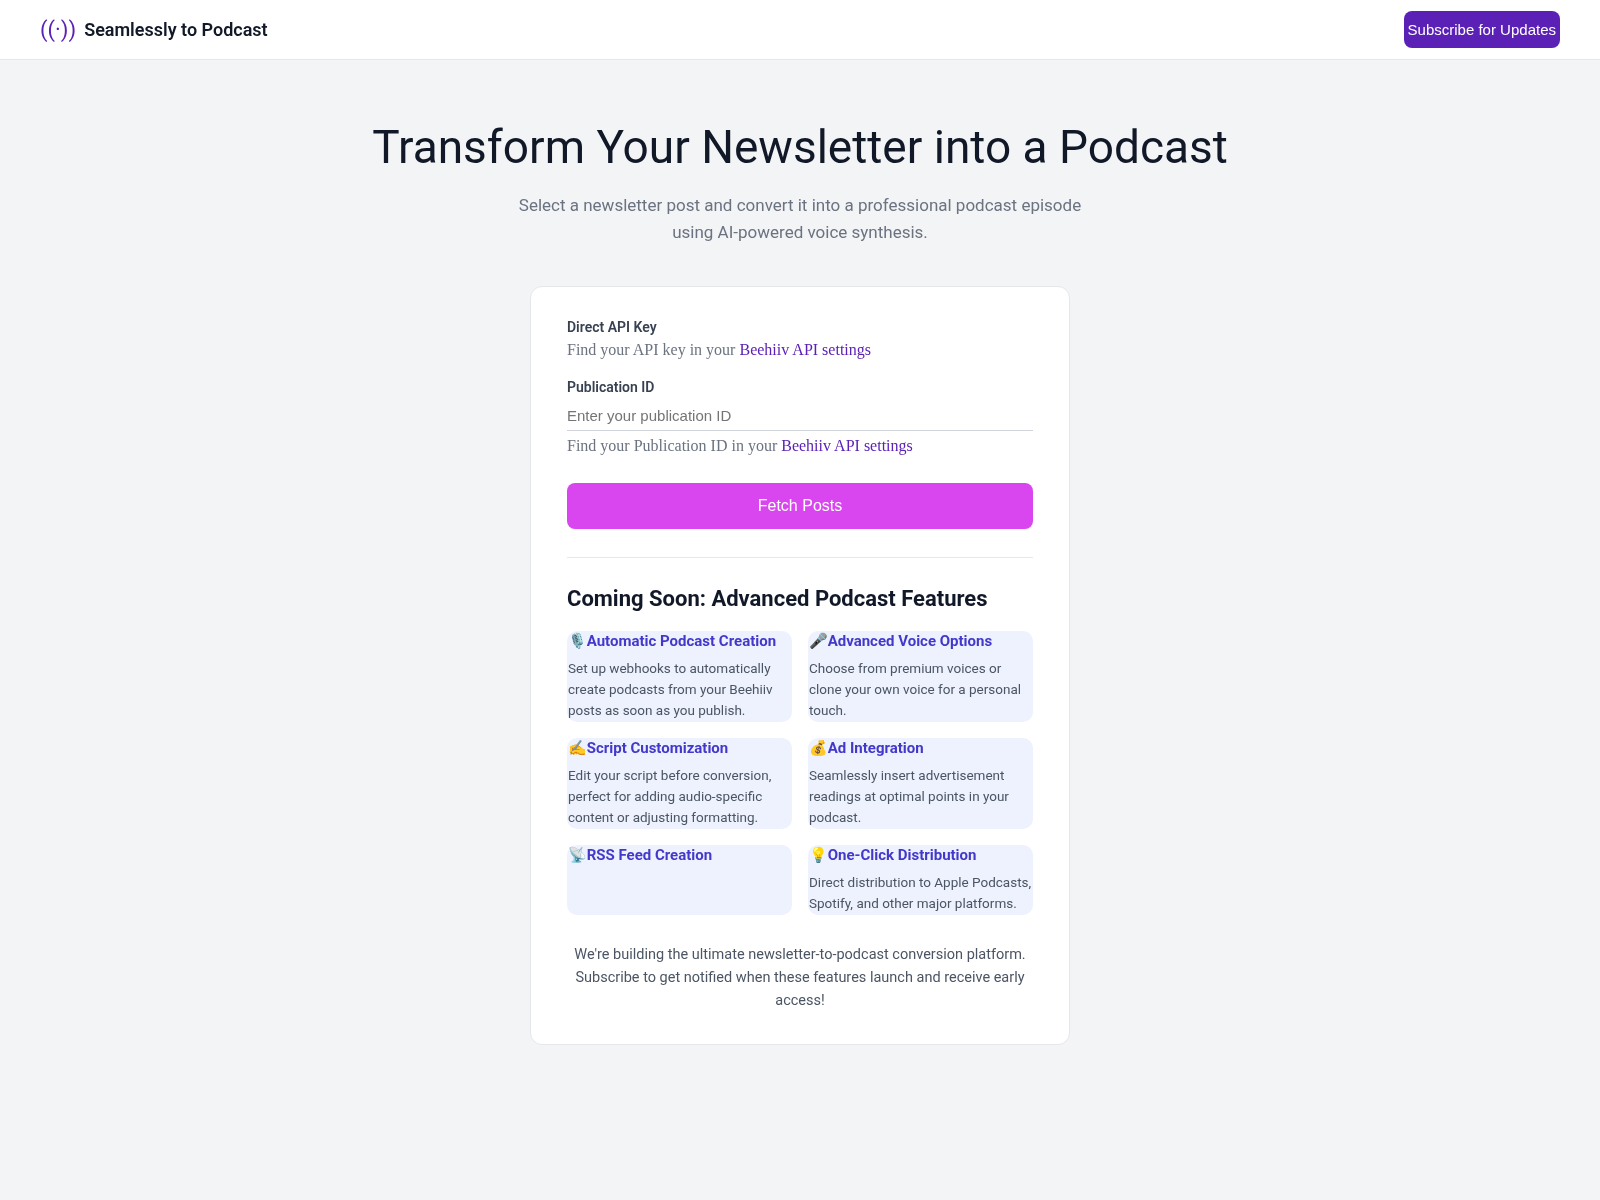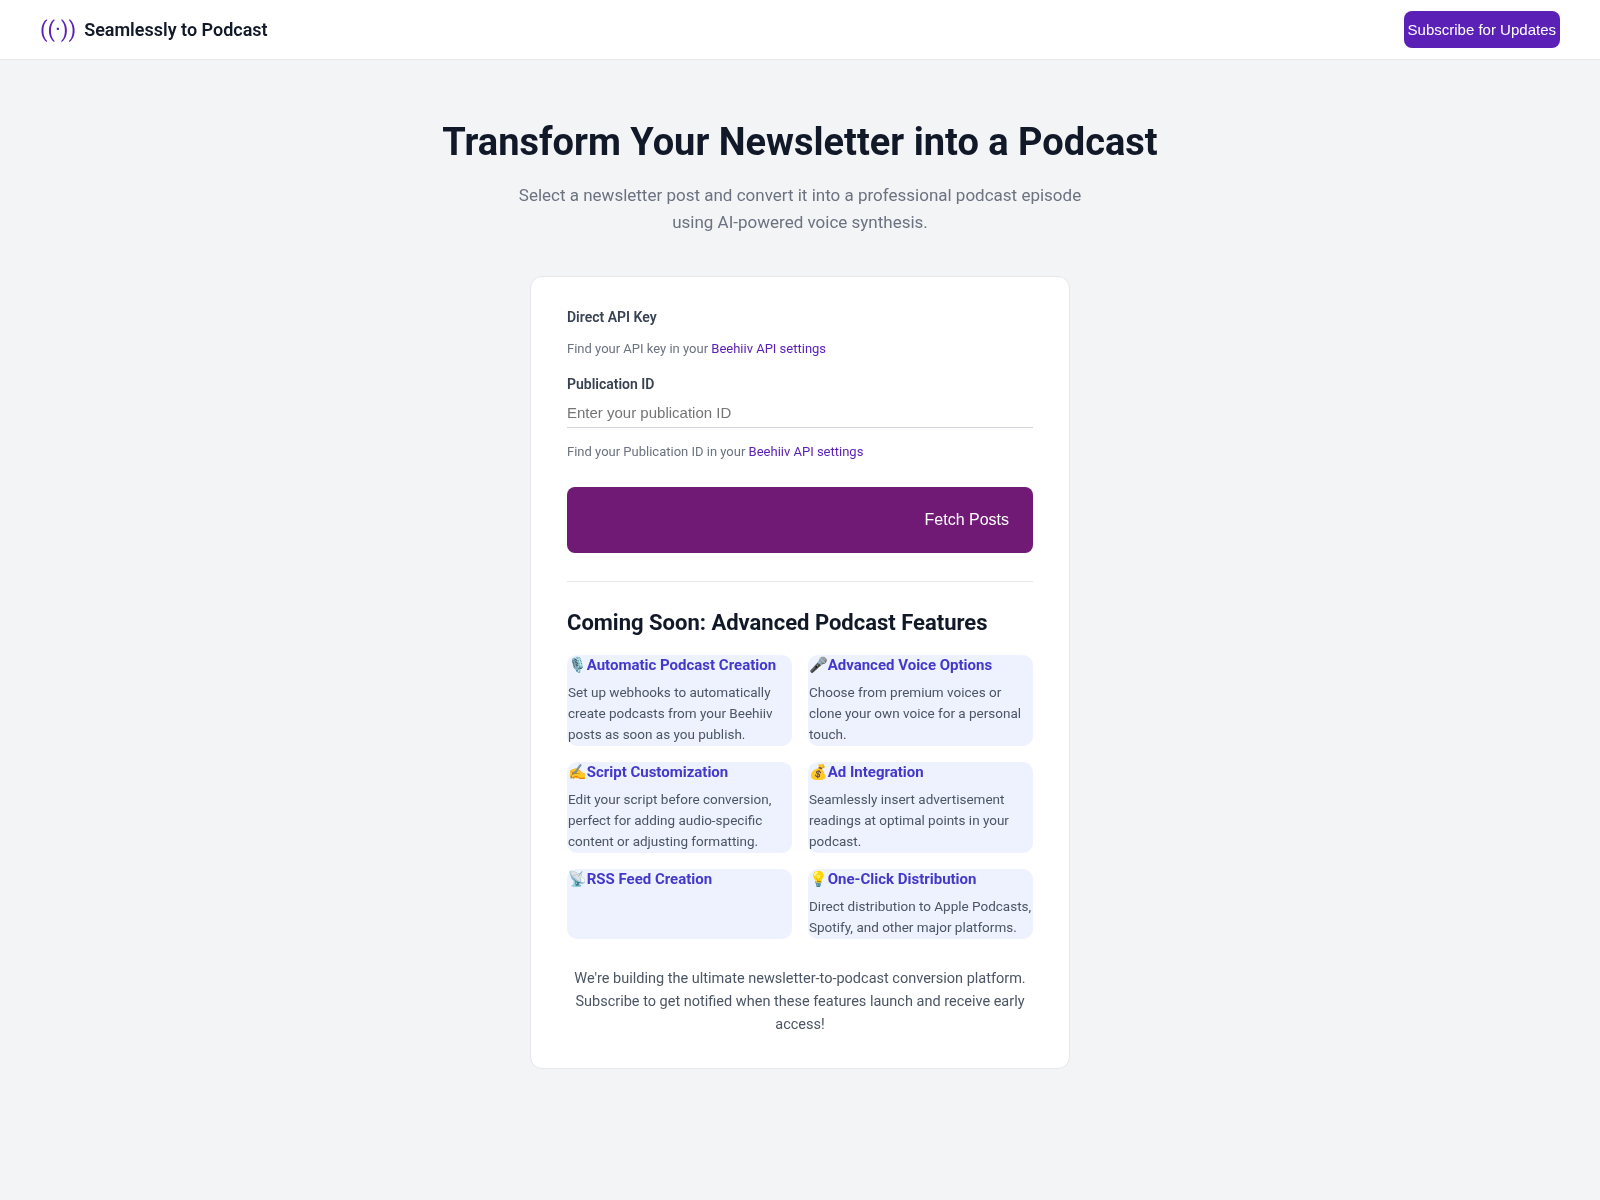--- a/index.html
+++ b/index.html
@@ -50,22 +50,22 @@
       cursor: pointer;
     }
 
     
     .hero {
       text-align: center;
       padding: 60px 20px 40px;
     }
 
     .hero-title {
-      font-size: 38px;
-      font-weight: 700;
+      font-size: 46px;
+      font-weight: 400;
       color: #111827;
       margin-bottom: 18px;
     }
 
     .hero-subtitle {
       font-size: 17px;
       color: #6b7280;
       max-width: 580px;
       margin: 0 auto;
       line-height: 1.6;
@@ -98,42 +98,42 @@
       border: none;
       border-bottom: 1px solid #d1d5db;
       padding: 6px 0;
       font-size: 15px;
       color: #9ca3af;
       outline: none;
       background: transparent;
     }
 
     .form-hint {
-      font-size: 13px;
+      font-size: 16px;
       color: #6b7280;
-      margin-top: 16px;
+      margin-top: 6px;
+      font-family: Liberation Serif, serif;
     }
 
     .form-hint a {
       color: #5b21b6;
       text-decoration: none;
     }
 
     .fetch-btn {
       width: 100%;
-      background: #701a75;
+      background: #d946ef;
       color: #ffffff;
       border: none;
       border-radius: 8px;
-      padding: 24px;
+      padding: 14px;
       font-size: 16px;
       font-weight: 500;
       cursor: pointer;
       margin-top: 8px;
-      text-align: right;
     }
 
     .divider {
       border: none;
       border-top: 1px solid #e5e7eb;
       margin: 28px 0;
     }
 
     
     .coming-soon-title {

